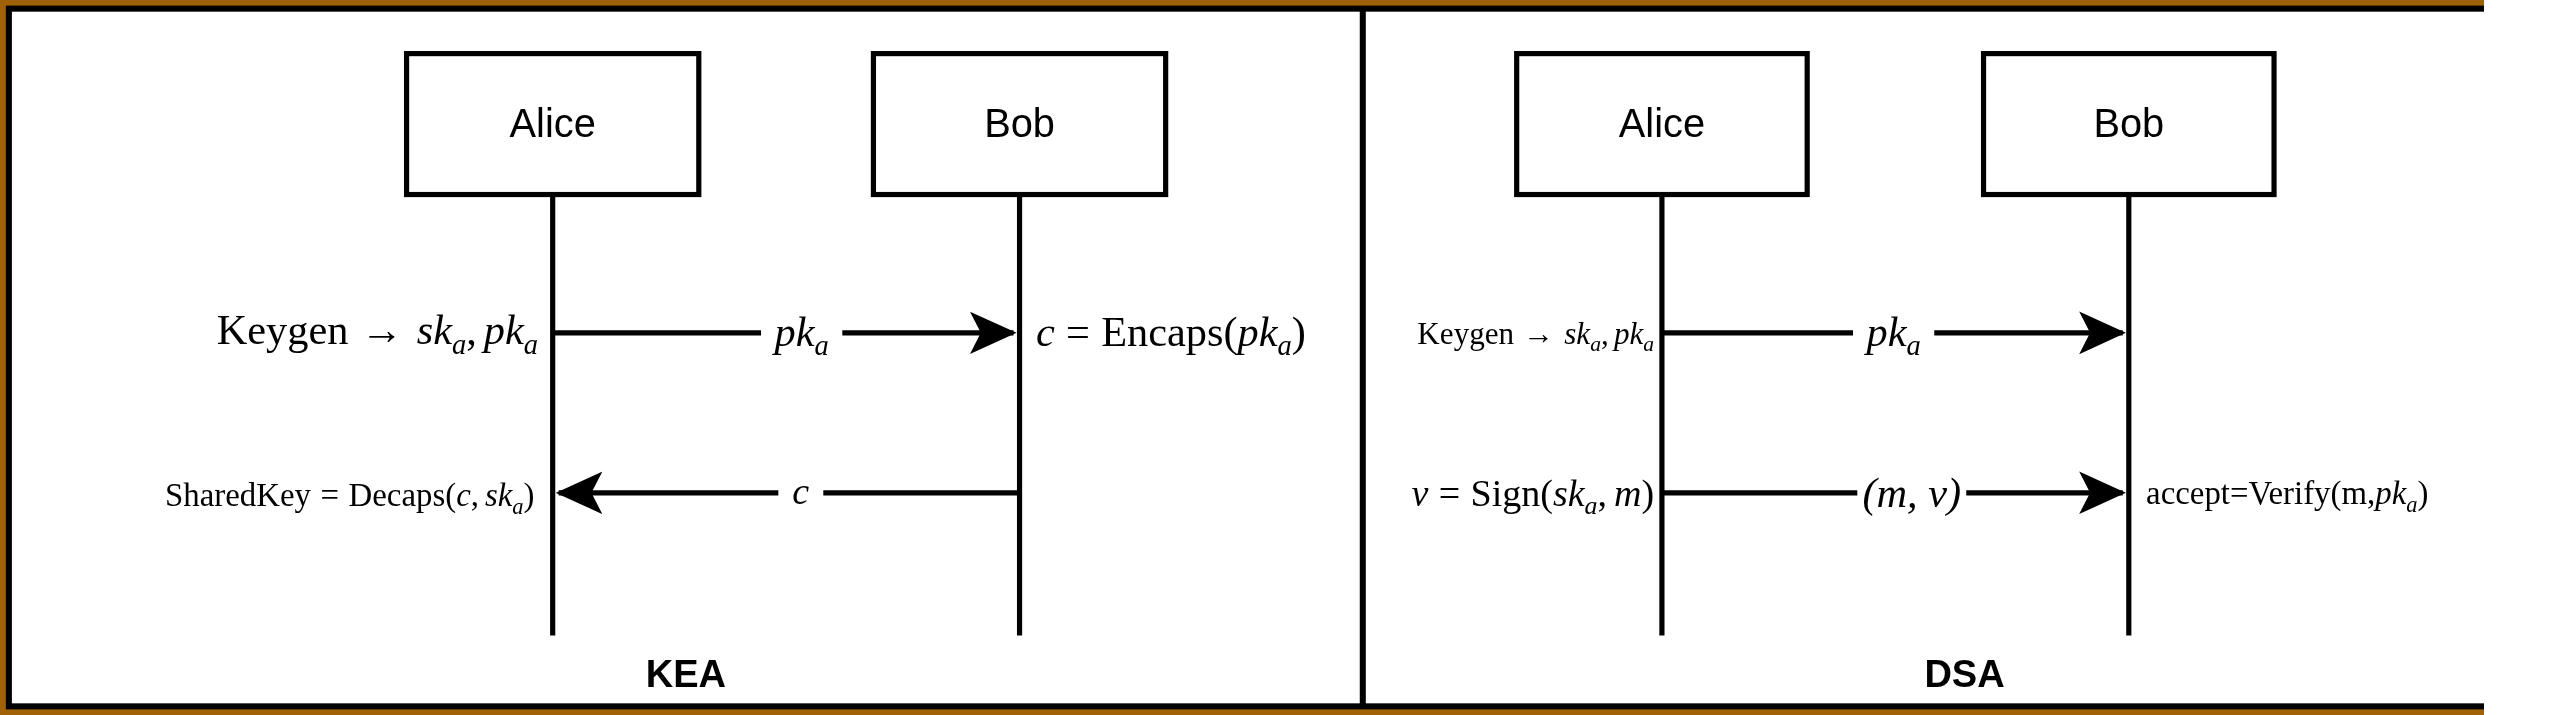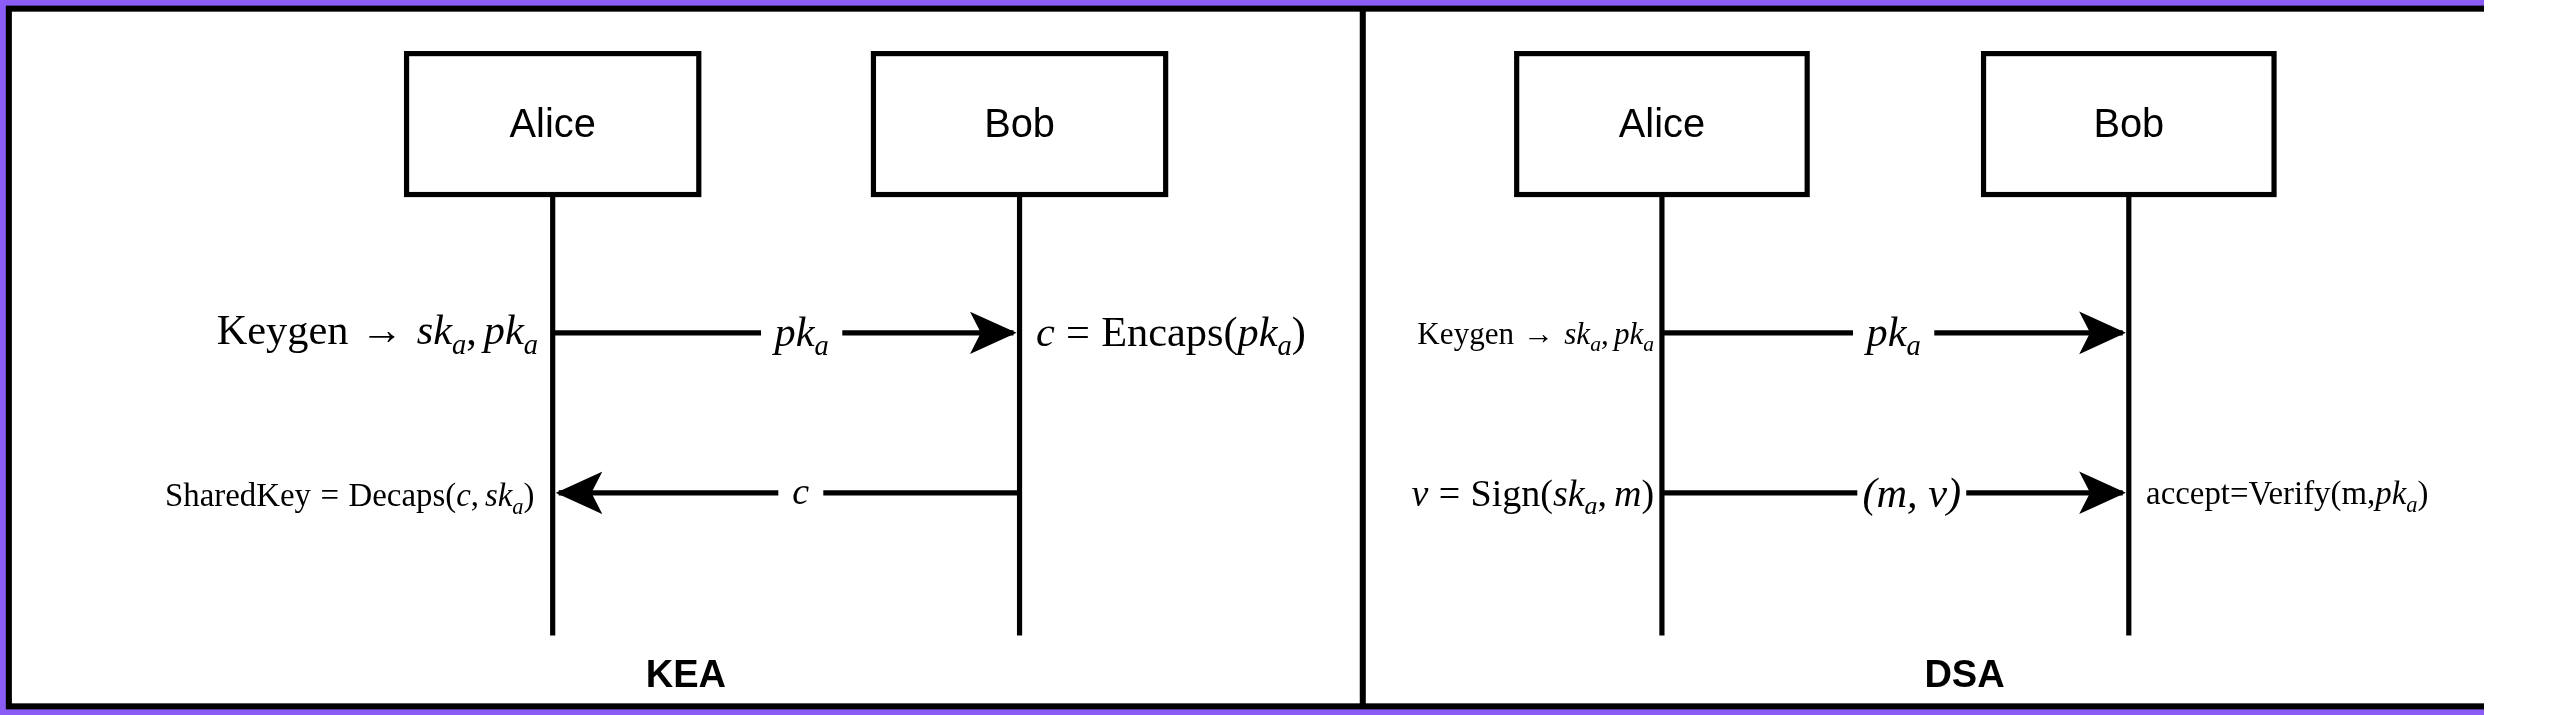--- a/index.html
+++ b/index.html
@@ -4,21 +4,21 @@
 <style>
   html, body {
     margin: 0;
     padding: 0;
     background: #ffffff;
   }
   #root {
     position: relative;
     width: 2484px;
     height: 715px;
-    background: #8b5cf6;
+    background: #a16207;
     font-family: "Liberation Sans", sans-serif;
     overflow: hidden;
   }
   svg#diagram {
     position: absolute;
     top: 0;
     left: 0;
     width: 2576px;
     height: 715px;
     display: block;

